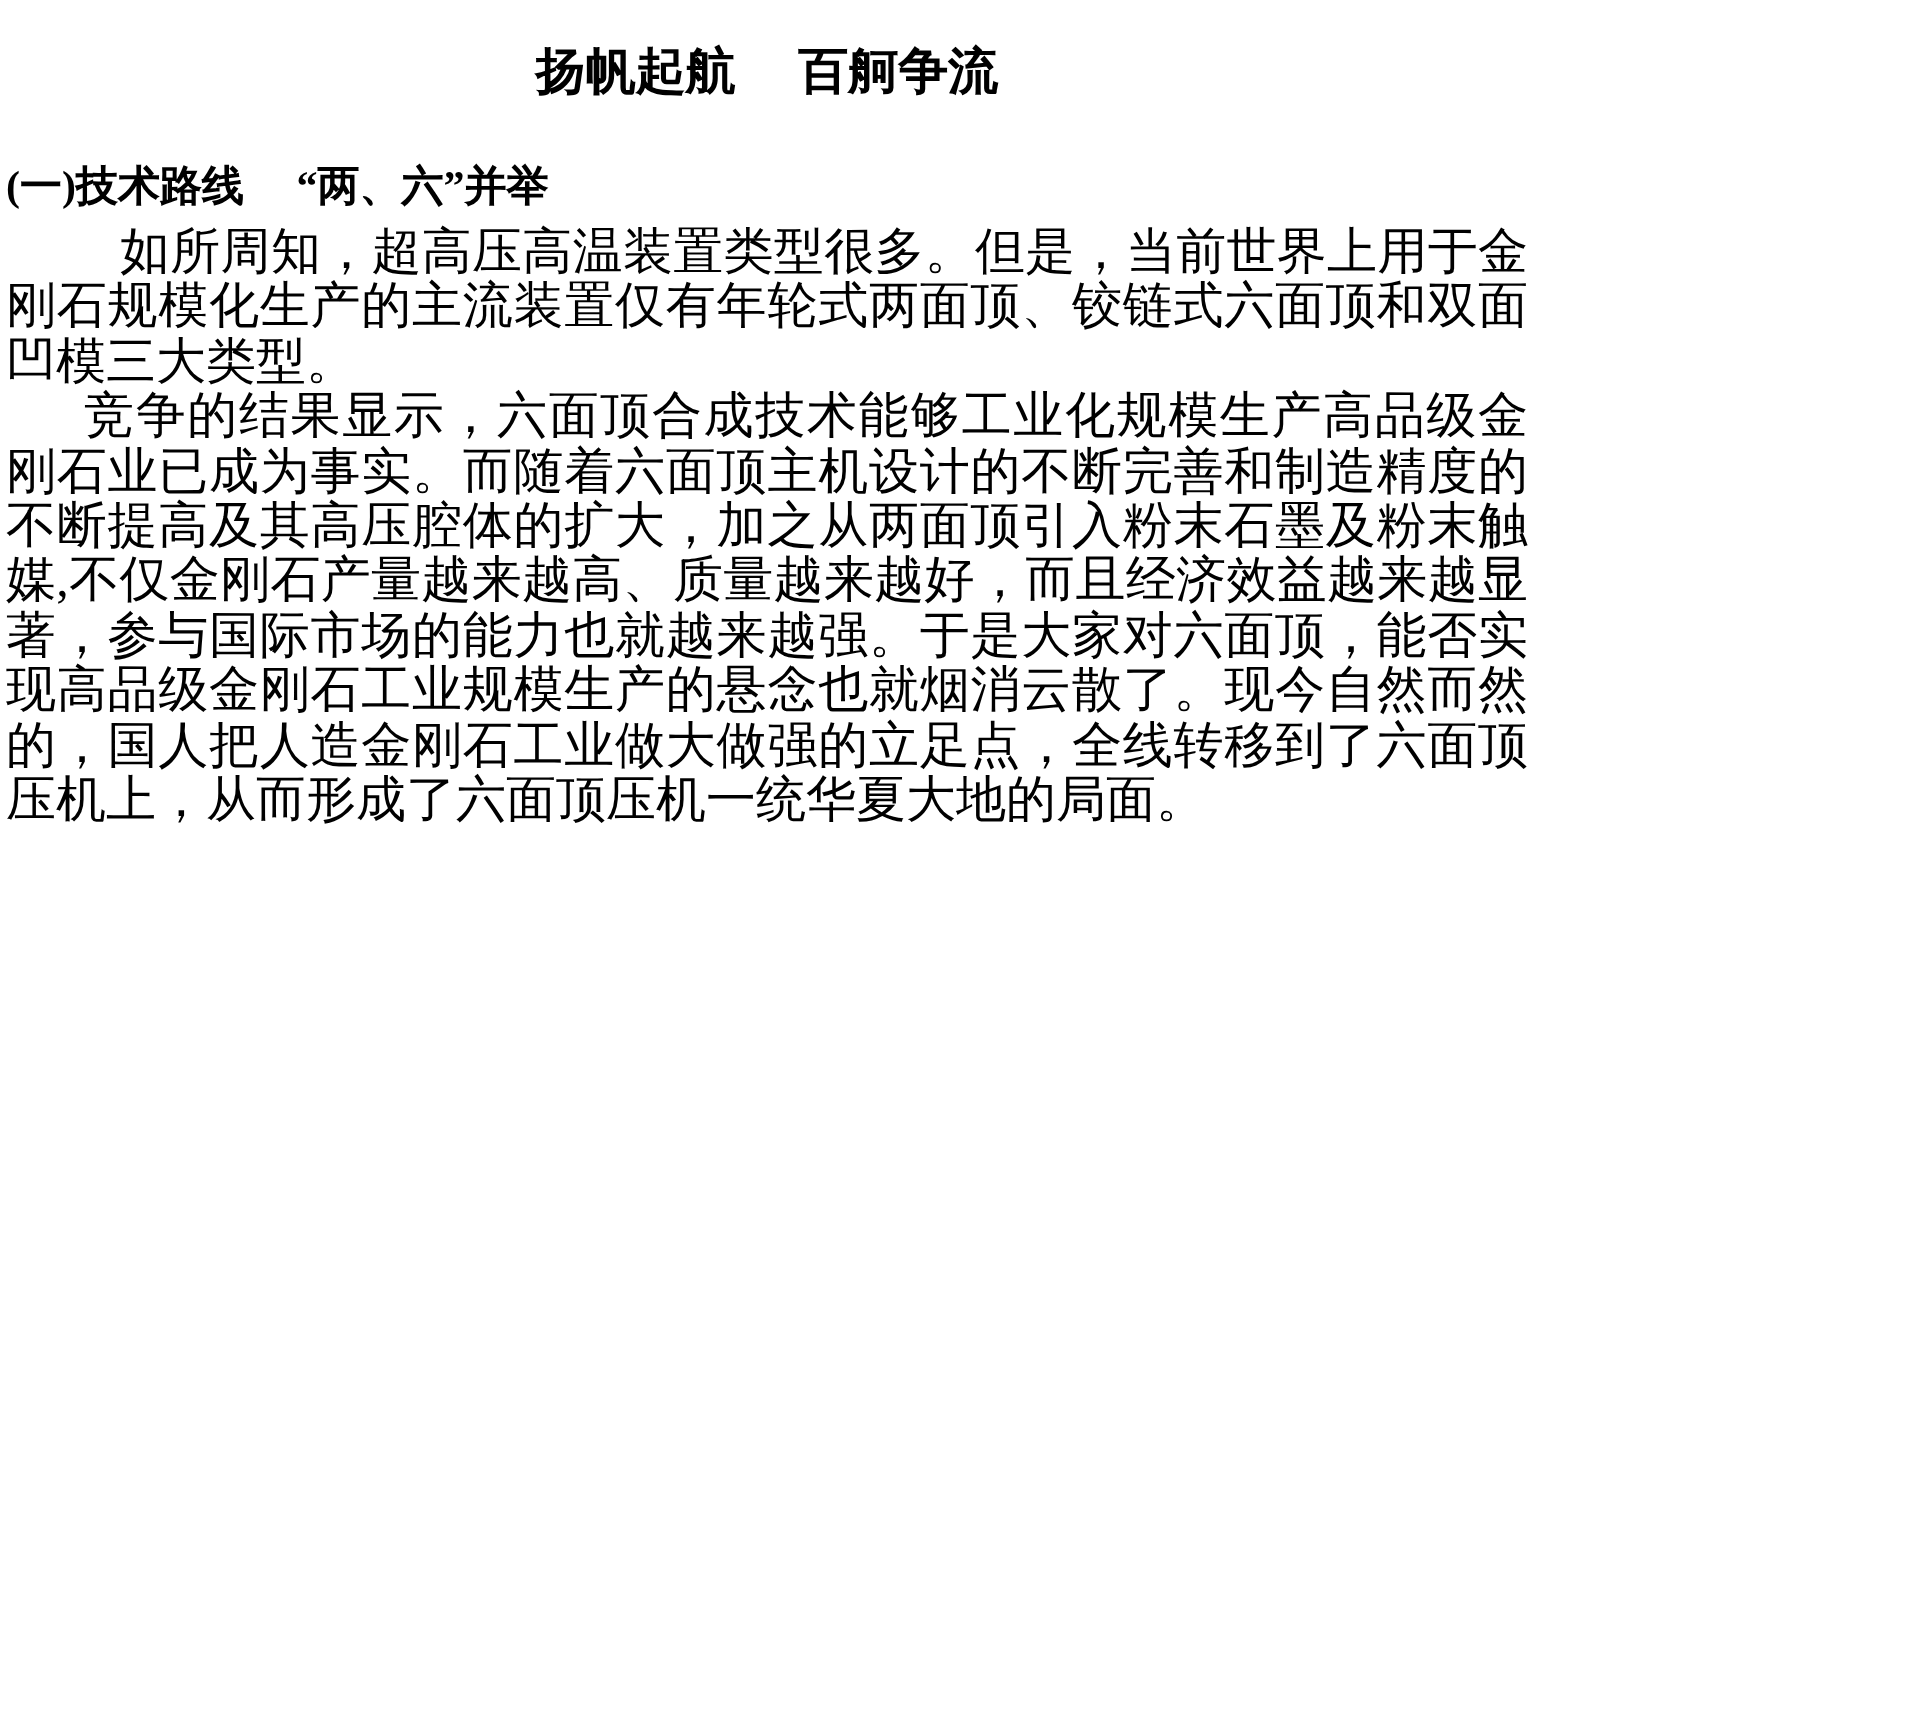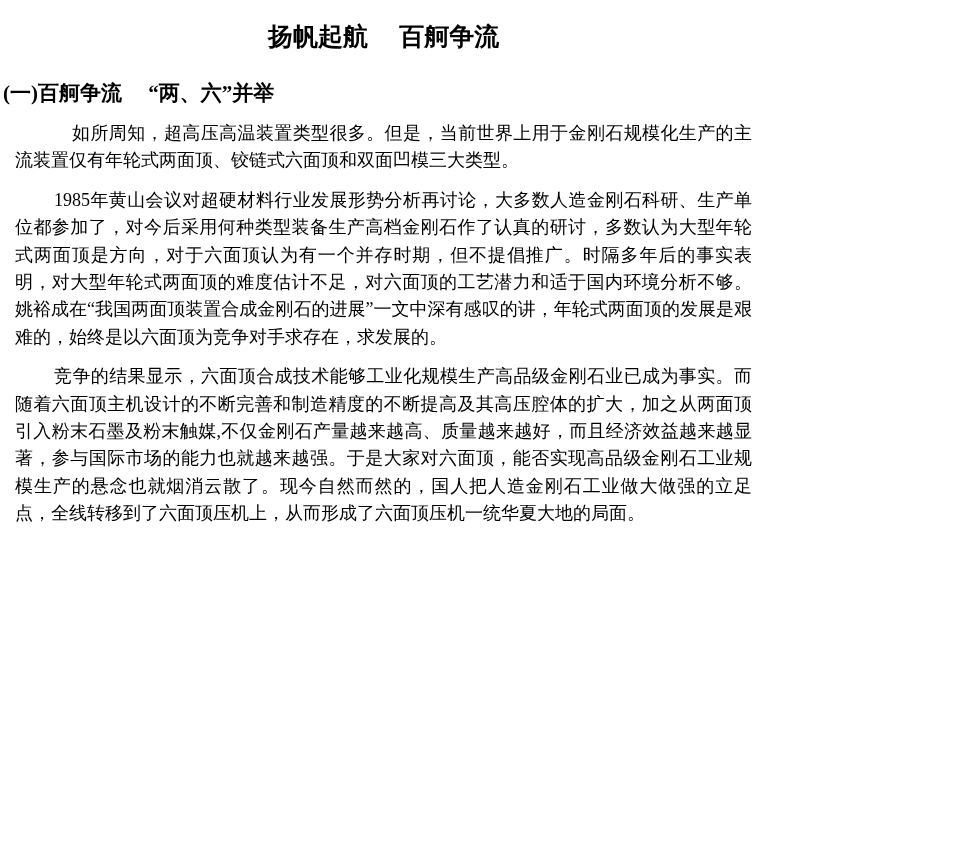--- a/index.html
+++ b/index.html
@@ -29,39 +29,38 @@
     white-space: pre;
   }
   .section-heading {
     margin: 22px 0 5px 0;
     font-size: 21px;
     font-weight: bold;
     line-height: 30px;
     white-space: pre;
   }
   p.body-par {
-    margin: 12px;
-    font-size: 18px;
+    margin: 0;
+    font-size: 25px;
     line-height: 27.4px;
     text-align: justify;
     word-break: break-all;
   }
   .ind-3 { text-indent: 57px; }
   .ind-2 { text-indent: 39px; }
   .ind-0 { text-indent: 0; }
 </style>
 </head>
 <body>
 
 <div class="page">
   <h1 class="doc-title">扬帆起航　 百舸争流</h1>
 
-  <h2 class="section-heading">(一)百舸争流　 “两、六”并举</h2>
+  <h2 class="section-heading">(一)技术路线　 “两、六”并举</h2>
 
   <p class="body-par ind-3">如所周知，超高压高温装置类型很多。但是，当前世界上用于金刚石规模化生产的主流装置仅有年轮式两面顶、铰链式六面顶和双面凹模三大类型。</p>
 
 
 
 
-  <p class="body-par ind-2">1985年黄山会议对超硬材料行业发展形势分析再讨论，大多数人造金刚石科研、生产单位都参加了，对今后采用何种类型装备生产高档金刚石作了认真的研讨，多数认为大型年轮式两面顶是方向，对于六面顶认为有一个并存时期，但不提倡推广。时隔多年后的事实表明，对大型年轮式两面顶的难度估计不足，对六面顶的工艺潜力和适于国内环境分析不够。姚裕成在“我国两面顶装置合成金刚石的进展”一文中深有感叹的讲，年轮式两面顶的发展是艰难的，始终是以六面顶为竞争对手求存在，求发展的。</p>
 
   <p class="body-par ind-2">竞争的结果显示，六面顶合成技术能够工业化规模生产高品级金刚石业已成为事实。而随着六面顶主机设计的不断完善和制造精度的不断提高及其高压腔体的扩大，加之从两面顶引入粉末石墨及粉末触媒,不仅金刚石产量越来越高、质量越来越好，而且经济效益越来越显著，参与国际市场的能力也就越来越强。于是大家对六面顶，能否实现高品级金刚石工业规模生产的悬念也就烟消云散了。现今自然而然的，国人把人造金刚石工业做大做强的立足点，全线转移到了六面顶压机上，从而形成了六面顶压机一统华夏大地的局面。</p>
 </div>
 
 </body></html>

